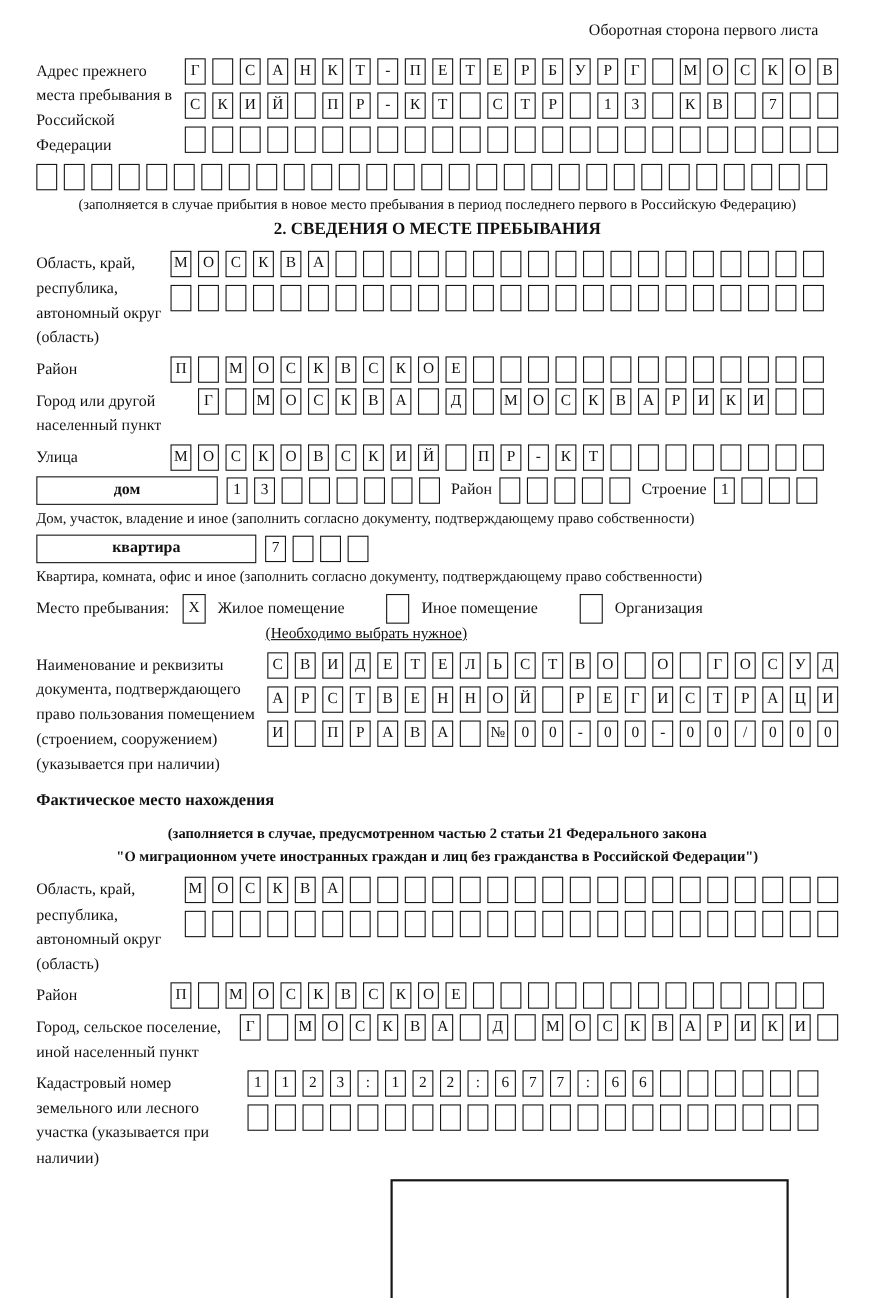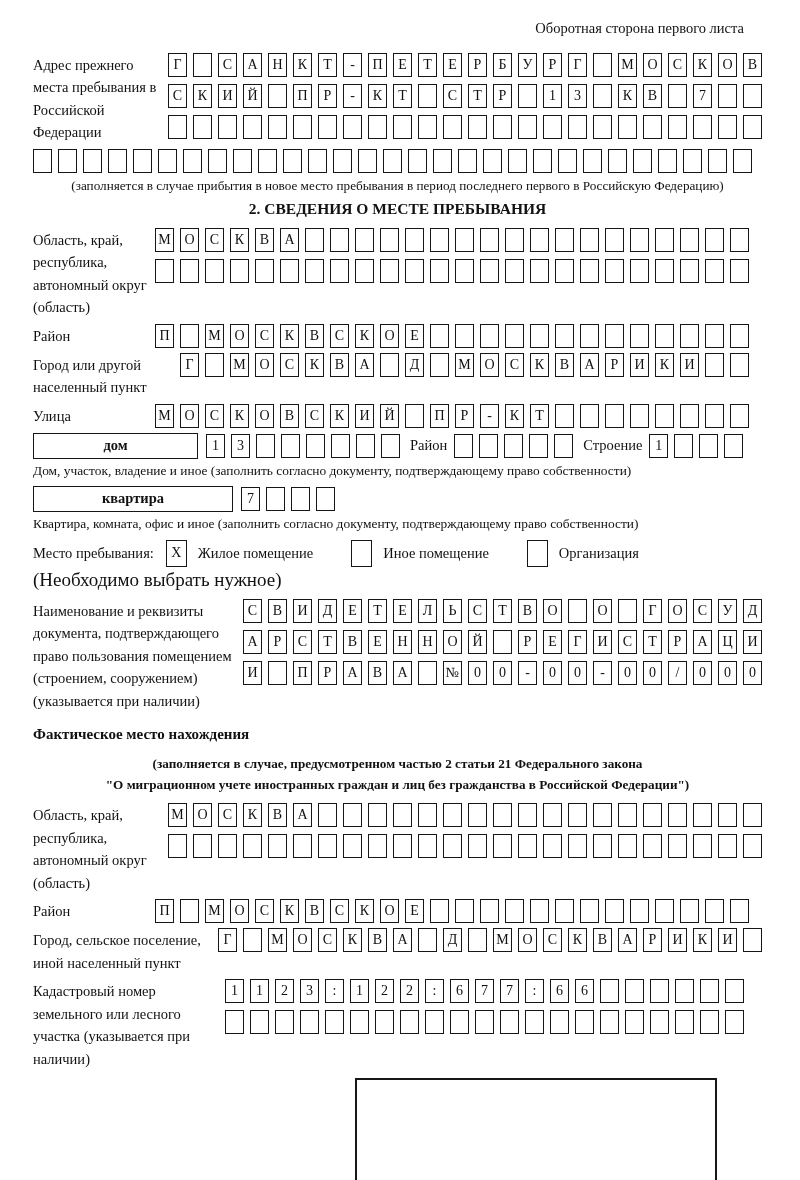--- a/index.html
+++ b/index.html
@@ -30,21 +30,21 @@
 
   .bigbox{box-sizing:border-box;border:1.8px solid #161616;height:26px;display:flex;
           align-items:center;justify-content:center;font-size:14.5px;font-weight:bold;}
   .house-row,.apt-row{display:flex;align-items:center;margin-bottom:4px;}
   .inline-lbl{font-size:14.5px;margin:0 7px 0 10px;white-space:nowrap;}
 
   .stay-row{display:flex;align-items:center;font-size:14.5px;margin:8px 0 2px 0;}
   .stay-row .checkbox-wrap{margin-left:12px;}
   .checkbox-wrap .cell{width:21px;flex-basis:21px;height:27px;margin-right:0;}
   .opt-label{margin-left:11px;margin-right:26px;white-space:nowrap;}
-  .stay-note{font-size:19px;text-align:left;width:600px;margin:2px 0 8px 0;}
+  .stay-note{font-size:14px;text-align:center;width:600px;margin:2px 0 8px 0;text-decoration:underline;}
 
   .subheading{font-size:15px;font-weight:bold;text-align:left;margin:14px 0 10px 0;}
   .law-note{font-size:13.2px;text-align:center;line-height:1.6;margin-bottom:8px;font-weight:bold;}
 
   .stamp-wrap{margin-left:auto;width:452px;margin-top:8px;}
   .stamp-box{box-sizing:border-box;width:362px;height:172px;border:2px solid #161616;margin:0 auto;}
 </style>
 </head>
 <body>
 

